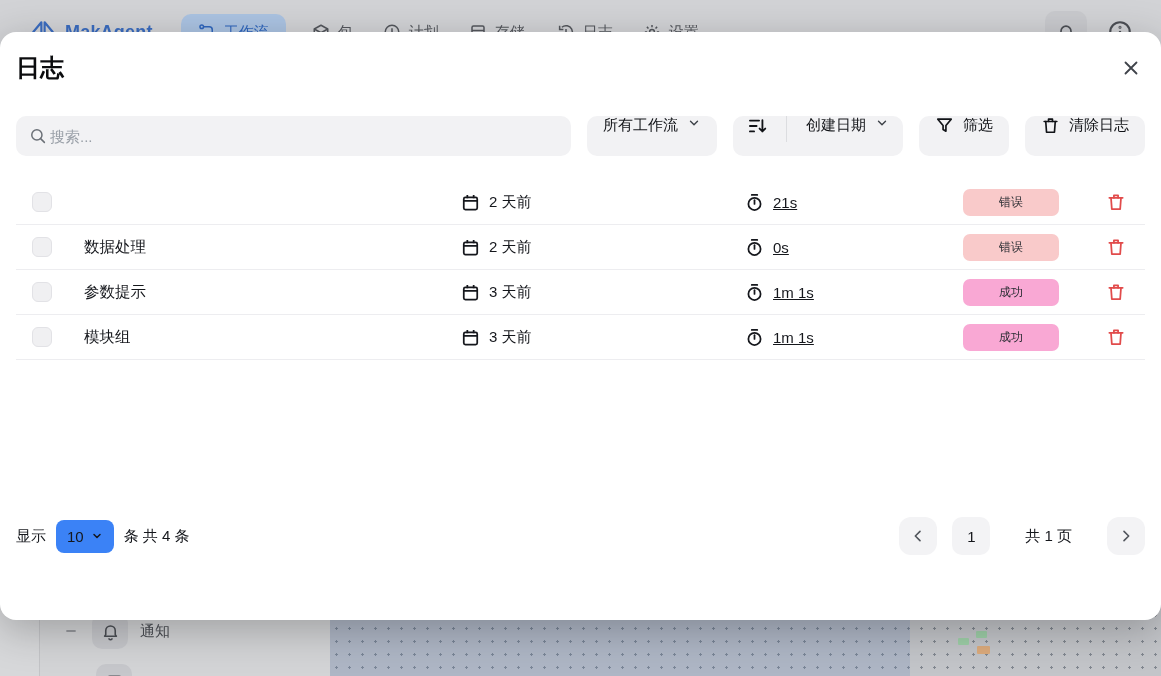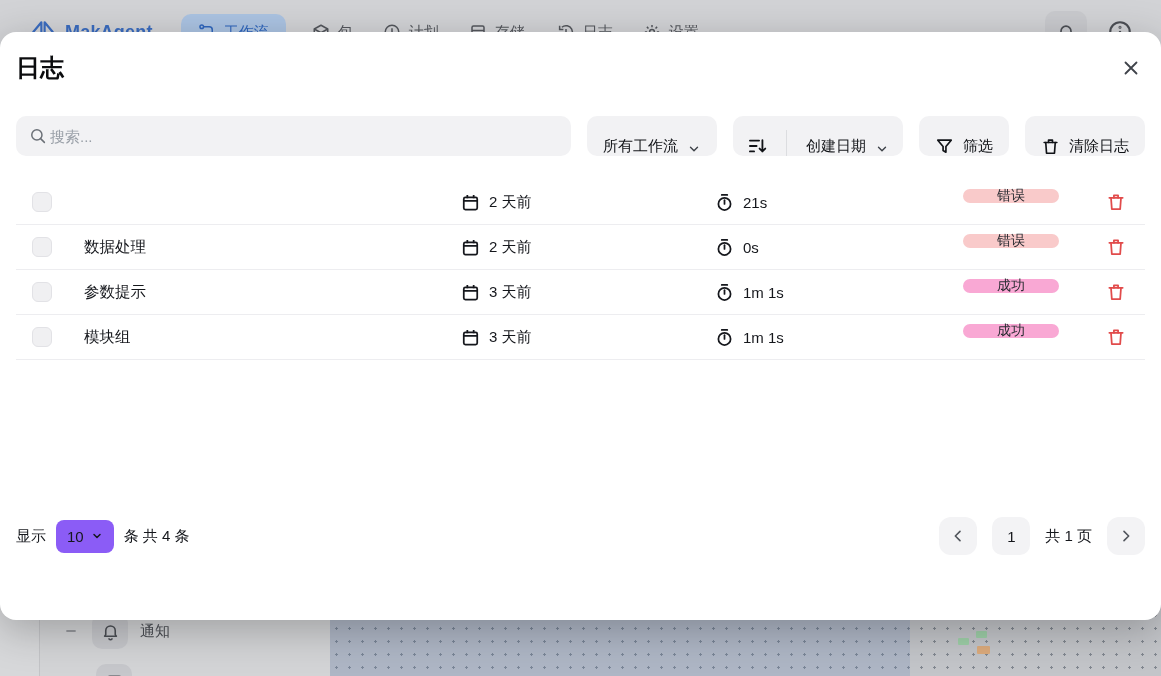--- a/index.html
+++ b/index.html
@@ -59,53 +59,53 @@
   .m-title { position:absolute; left:16px; top:20px; font-size:24px; font-weight:700; color:#0b0c0e; }
   .m-close { position:absolute; right:19px; top:25px; color:#3f434a; cursor:pointer; }
 
   .filter-row { position:absolute; left:16px; right:16px; top:84px; height:40px;
     display:flex; gap:16px; }
   .search-box { flex:1; background:#f2f2f4; border-radius:10px;
     display:flex; align-items:center; gap:3px; padding:0 13px; color:#6b7077; }
   .search-box input { border:none; outline:none; background:transparent; flex:1;
     font-size:15px; font-family:"Liberation Sans",sans-serif; color:#16181d; }
   .search-box input::placeholder { color:#9aa0a8; }
-  .pill-btn { background:#f2f2f4; border-radius:10px; display:flex; align-items:flex-end;
+  .pill-btn { background:#f2f2f4; border-radius:10px; display:flex; align-items:flex-start;
     gap:9px; padding:0 16px; font-size:15px; font-weight:500; color:#111317; cursor:pointer; }
   .pill-btn .chev { color:#3c4047; }
   .sort-combo { padding:0 14px; }
   .sort-divider { width:1px; height:26px; background:#dcdde0; margin:0 10px; }
 
   .log-table { position:absolute; left:16px; right:16px; top:148px; }
   .trow { position:relative; height:45px; border-bottom:1px solid #ededf0; }
   .cell { position:absolute; top:0; height:45px; display:flex; align-items:center; gap:9px;
     font-size:15px; color:#15171c; }
   .cb { position:absolute; left:16px; top:12px; width:20px; height:20px;
     background:#f0f0f2; border:1px solid #e2e2e6; border-radius:6px; cursor:pointer; }
   .c-name { left:68px; font-size:15.5px; }
   .c-date { left:445px; }
-  .c-dur  { left:699px; }
-  .badge { position:absolute; left:947px; top:9px; width:96px; height:14px;
+  .c-dur  { left:729px;text-decoration:underline; }
+  .badge { position:absolute; left:947px; top:9px; width:96px; height:27px;
     border-radius:7px; display:flex; align-items:center; justify-content:center;
-    font-size:14px; font-weight:500; color:#2a2d33; }
+    font-size:12px; font-weight:500; color:#2a2d33; }
   .badge.error   { background:#f9caca; }
   .badge.success { background:#f9a8d4; }
   .row-trash { position:absolute; left:1090px; top:12px; color:#e14b4b; cursor:pointer; }
 
   .m-footer { position:absolute; left:16px; right:16px; top:484px; height:40px;
     display:flex; align-items:center; font-size:15px; color:#15171c; }
-  .size-select { margin:0 10px; background:#8b5cf6; border-radius:8px;
+  .size-select { margin:0 10px; background:#3b82f6; border-radius:8px;
     display:flex; align-items:center; gap:7px; padding:8px 11px; cursor:pointer;
     font-size:15px; color:#15171c; }
   .pager { margin-left:auto; display:flex; align-items:center; gap:15px; }
   .page-btn { width:38px; height:38px; border-radius:12px; background:#f3f3f5;
     display:flex; align-items:center; justify-content:center; color:#51555c; cursor:pointer; }
   .page-num { width:38px; height:38px; border-radius:10px; background:#f3f3f5;
     display:flex; align-items:center; justify-content:center; font-size:15px; }
-  .page-total { margin:0 0; }
+  .page-total { margin:0 20px; }
 </style>
 </head>
 <body>
 
 <div class="topbar">
   <div class="brand">
     <span>
       <svg width="26" height="26" viewBox="0 0 24 24" fill="none" stroke="currentColor" stroke-width="2" stroke-linejoin="round">
         <path d="M10.5 3L3 12l7.5 9V3z"></path>
           <path d="M13.5 3L21 12l-7.5 9V3z"></path>

